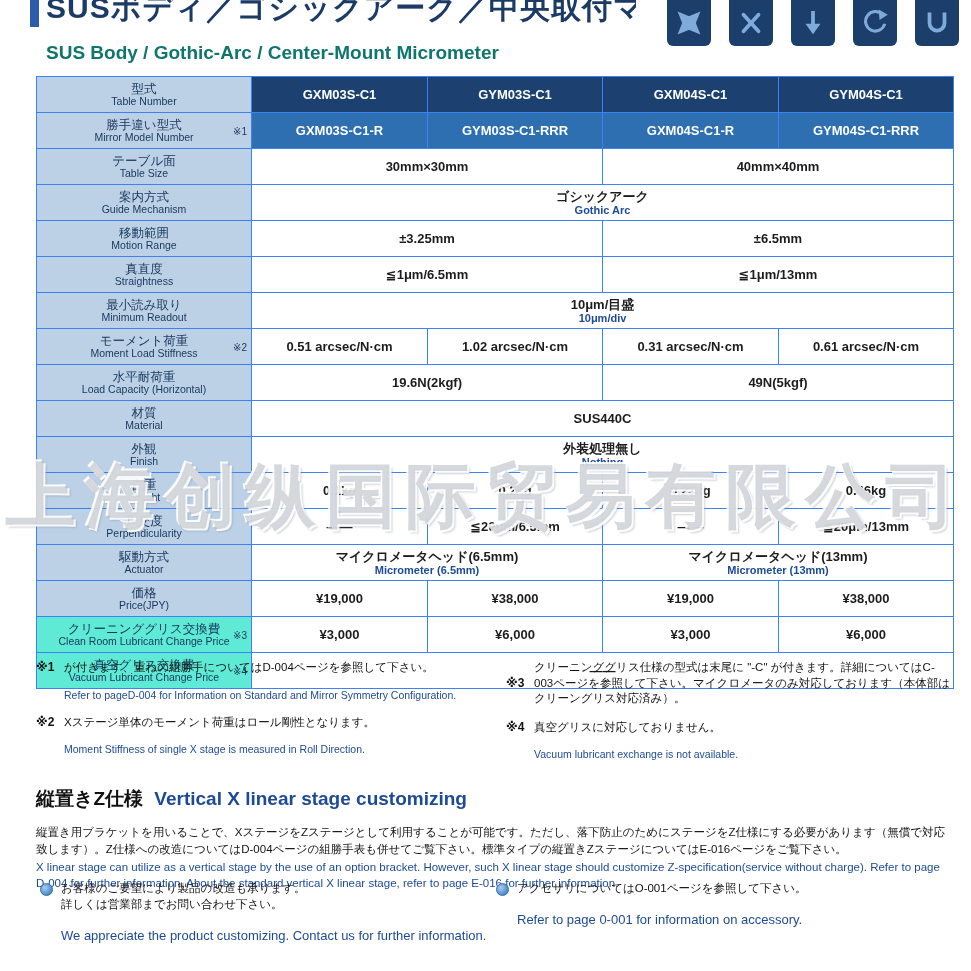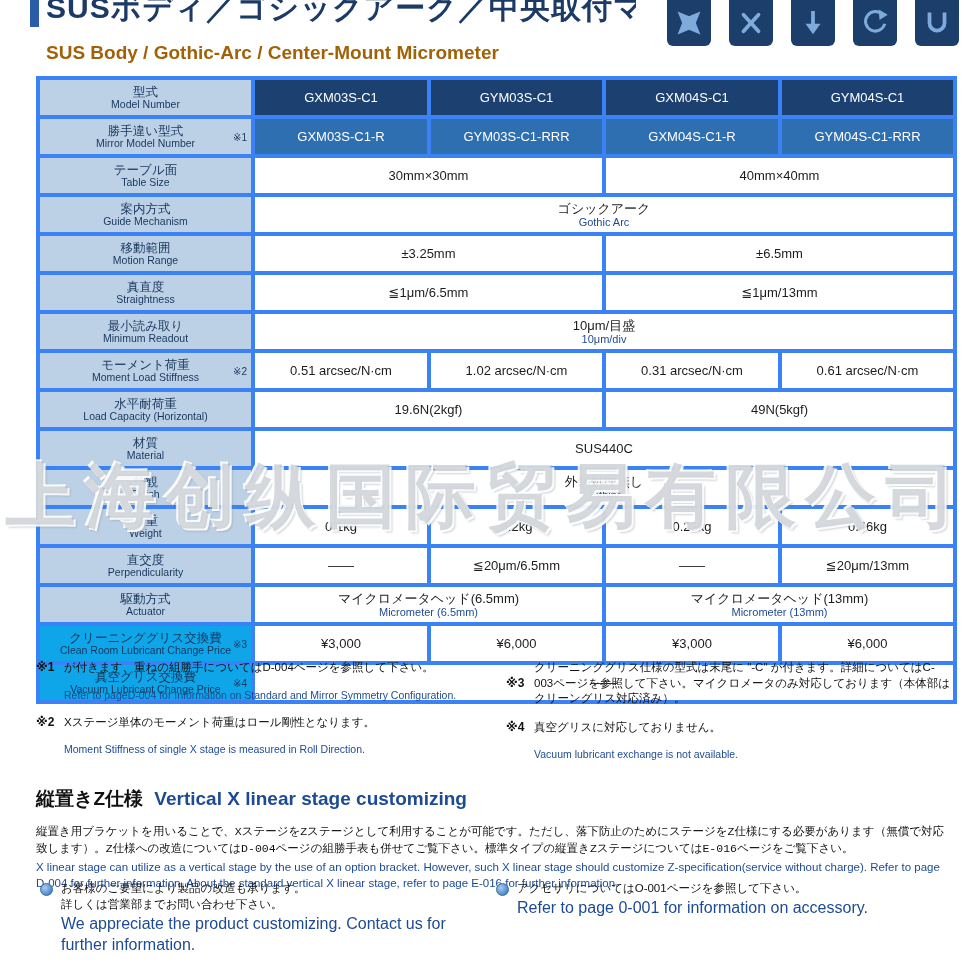--- a/index.html
+++ b/index.html
@@ -2,63 +2,63 @@
 <html><head>
 <meta charset="utf-8">
 <style>
   html,body{margin:0;padding:0;background:#fff;}
   .page{position:relative;width:971px;height:971px;background:#fff;overflow:hidden;
         font-family:"Liberation Sans","DejaVu Sans",sans-serif;color:#111;}
   
   .header-tab{position:absolute;left:30px;top:0;width:9px;height:27px;background:#2a5ca8;}
   .title-clip{position:absolute;left:46px;top:0;width:590px;height:27px;overflow:hidden;}
   .title-jp{font-size:30px;font-weight:bold;color:#1b3a66;margin-top:-12px;white-space:nowrap;letter-spacing:1px;}
-  .subtitle{position:absolute;left:46px;top:42px;font-size:19px;font-weight:bold;color:#a16207;}
+  .subtitle{position:absolute;left:46px;top:42px;font-size:19px;font-weight:bold;color:#0f766e;}
   .icons{position:absolute;right:12px;top:0;display:flex;gap:18px;height:46px;overflow:hidden;}
   .hicon{width:44px;height:54px;margin-top:-8px;background:#1c3e6b;border-radius:6px;
          display:flex;align-items:flex-end;justify-content:center;}
   .hicon svg{width:36px;height:40px;margin-bottom:3px;}
   
   .spec-table{position:absolute;left:36px;top:76px;border-collapse:collapse;table-layout:fixed;}
-  .spec-table td{border:4px solid #3b82f6;text-align:center;vertical-align:middle;height:33px;padding:1px 2px;}
+  .spec-table td{border:1px solid #3b82f6;text-align:center;vertical-align:middle;height:33px;padding:1px 2px;}
   td.label{background:#bdd1e6;position:relative;}
-  td.label.gray{background:#0ea5e9;}
+  td.label.gray{background:#5eead4;}
   td.label .jp{font-size:12.5px;color:#17365d;line-height:1.15;}
   td.label .en{font-size:10.5px;color:#17365d;line-height:1.1;}
   td.label .rnote{position:absolute;right:4px;top:50%;transform:translateY(-50%);font-size:10px;color:#17365d;}
-  td.cell{background:#fff;color:#1c1c1c;}
+  td.cell{background:#fff;color:#1c1c1c;font-weight:bold;}
   td.cell .val{font-size:13px;line-height:1.2;}
   td.cell .sub{font-size:11px;color:#1d4a96;line-height:1.1;}
   td.cell.navy{background:#1c4170;}
   td.cell.navy .val{color:#fff;}
   td.cell.blue{background:#2d6fb0;}
   td.cell.blue .val{color:#fff;}
   
   .footnotes{position:absolute;left:36px;top:660px;width:916px;display:flex;}
   .fn-col-left{width:470px;}
   .fn-col-right{width:446px;}
   .fn{display:flex;margin-bottom:13px;}
   .fn-col-right .fn:first-child{align-items:center;}
   .fn-id{width:28px;flex-shrink:0;font-size:12px;font-weight:bold;color:#111;}
   .fn-text .jp{font-size:11.5px;color:#111;line-height:1.35;}
   .fn-text .en{font-size:10.5px;color:#1d4a96;line-height:1.25;margin-top:13px;}
   
   .vsection{position:absolute;left:36px;top:786px;width:916px;}
   .vs-heading{font-size:19px;font-weight:bold;margin-bottom:12px;}
   .vs-heading .hjp{color:#111;}
   .vs-heading .hen{color:#1d4a96;margin-left:6px;}
-  .vs-jp{font-size:11.5px;color:#111;line-height:1.45;font-family:Liberation Mono, monospace;}
+  .vs-jp{font-size:11.5px;color:#111;line-height:1.45;}
   .vs-en{font-size:11.5px;color:#1d4a96;line-height:1.35;margin-top:3px;}
   
   .bottom-notes{position:absolute;left:40px;top:880px;width:912px;display:flex;}
   .bn{display:flex;width:478px;}
   .bn .bullet{width:11px;height:11px;border-radius:50%;flex-shrink:0;margin:3px 8px 0 0;
               border:1px solid #2a6db5;background:radial-gradient(circle at 35% 35%, #a9cdf0, #2a6db5);}
   .bn .jp{font-size:11.5px;color:#111;line-height:1.4;white-space:pre-line;}
-  .bn .en{font-size:16px;color:#1d4a96;line-height:1.3;margin-top:2px;}
+  .bn .en{font-size:13px;color:#1d4a96;line-height:1.3;margin-top:16px;}
   
   .watermark{position:absolute;left:0;top:450px;width:100%;text-align:center;z-index:5;
              font-size:70px;font-weight:bold;letter-spacing:10px;white-space:nowrap;pointer-events:none;
              color:rgba(172,180,188,0.5);
              text-shadow:2px 2px 0 rgba(255,255,255,0.9),-2px -2px 0 rgba(255,255,255,0.9),3px 3px 2px rgba(120,130,142,0.35);}
 </style>
 </head>
 <body>
 
 <div class="page">
@@ -114,21 +114,21 @@
       <col style="width:215px">
         <col style="width:176px">
         <col style="width:175px">
         <col style="width:176px">
         <col style="width:175px">
     </colgroup>
     <tbody id="spec-body">
         <tr>
           <td class="label light">
             <div class="jp">型式</div>
-            <div class="en">Model Number</div>
+            <div class="en">Table Number</div>
           </td>
           <td class="cell navy">
             <div class="val">GXM03S-C1</div>
           </td>
           <td class="cell navy">
             <div class="val">GYM03S-C1</div>
           </td>
           <td class="cell navy">
             <div class="val">GXM04S-C1</div>
           </td>
@@ -302,20 +302,38 @@
             <div class="jp">駆動方式</div>
             <div class="en">Actuator</div>
           </td>
           <td class="cell" colspan="2">
             <div class="val">マイクロメータヘッド(6.5mm)</div>
             <div class="sub">Micrometer (6.5mm)</div>
           </td>
           <td class="cell" colspan="2">
             <div class="val">マイクロメータヘッド(13mm)</div>
             <div class="sub">Micrometer (13mm)</div>
+          </td>
+        </tr>
+        <tr>
+          <td class="label light">
+            <div class="jp">価格</div>
+            <div class="en">Price(JPY)</div>
+          </td>
+          <td class="cell">
+            <div class="val">¥19,000</div>
+          </td>
+          <td class="cell">
+            <div class="val">¥38,000</div>
+          </td>
+          <td class="cell">
+            <div class="val">¥19,000</div>
+          </td>
+          <td class="cell">
+            <div class="val">¥38,000</div>
           </td>
         </tr>
         <tr>
           <td class="label gray">
             <div class="jp">クリーニンググリス交換費</div>
             <div class="en">Clean Room Lubricant Change Price</div>
             <span class="rnote">※3</span>
           </td>
           <td class="cell">
             <div class="val">¥3,000</div>

